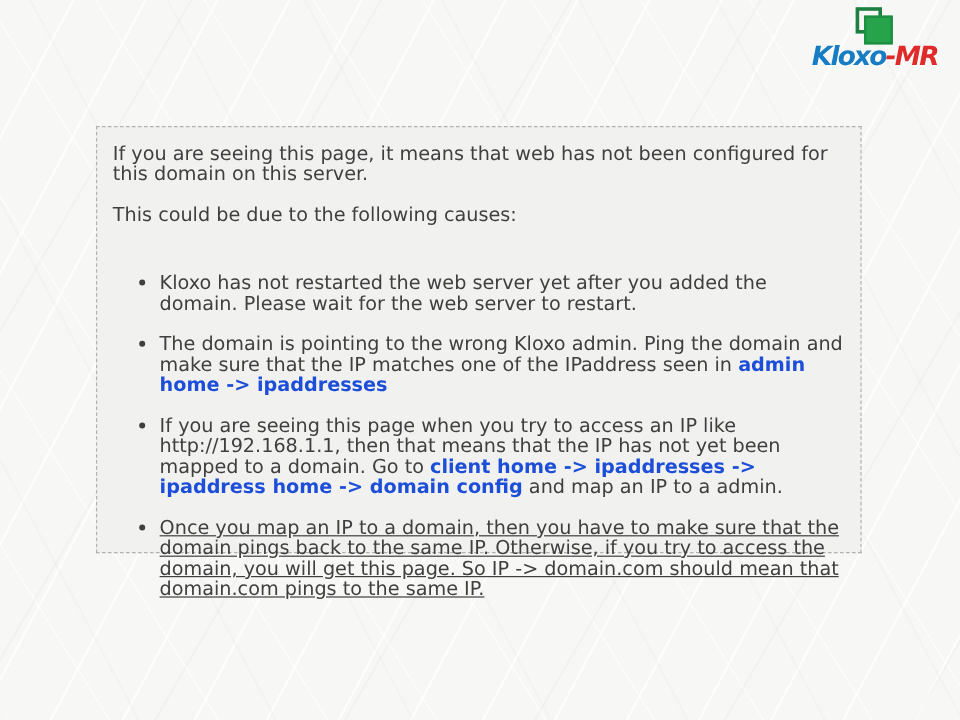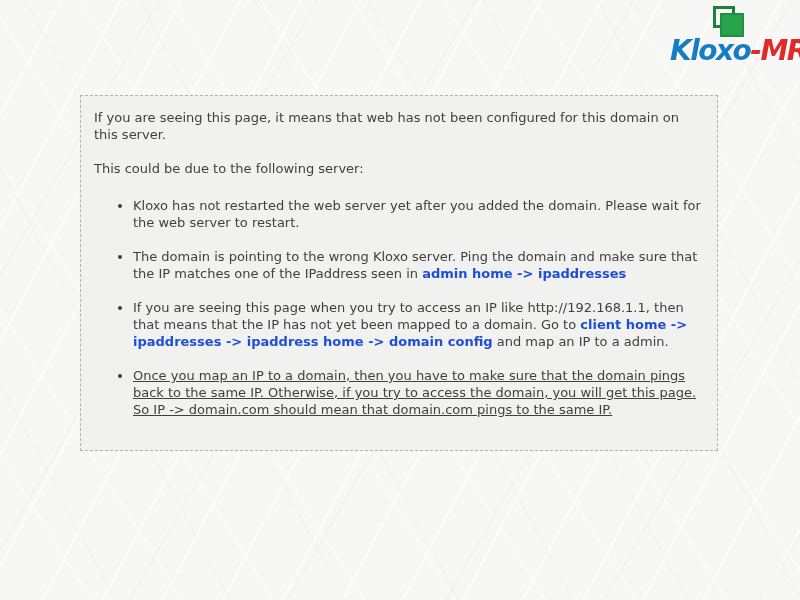--- a/index.html
+++ b/index.html
@@ -37,48 +37,48 @@
     background: transparent;
   }
   .sq-front {
     position: absolute;
     left: 7px; top: 7px;
     width: 24px; height: 24px;
     background: var(--sq-front, #27a44b);
     border: 2px solid var(--sq-front-border, #1d8f41);
   }
   .logo-text {
-    font-size: 28px;
+    font-size: 22px;
     font-weight: bold;
     font-style: italic;
     letter-spacing: -1.5px;
     line-height: 1;
     white-space: nowrap;
     text-shadow: 1px 1px 0 rgba(255,255,255,0.9);
   }
   .logo-kloxo { color: var(--logo-blue, #167dc4); }
   .logo-mr   { color: var(--logo-red,  #e02b2b); }
 
   
   .notice-box {
     position: absolute;
     left: 80px;
-    top: 95px;
+    top: 105px;
     width: 638px;
     height: 356px;
     background: #f1f1f0;
     border: 1px dashed #b2b2b2;
     padding: 13px 12px 30px 13px;
     color: #3f3f3f;
-    font-size: 13px;
+    font-size: 16px;
     line-height: 17px;
   }
   .notice-box p { margin: 0 0 17px 0; }
   .notice-box ul {
-    margin: 20px 0 0 0;
+    margin: 40px 0 0 0;
     padding-left: 39px;
     list-style-type: disc;
   }
   .notice-box li { margin-bottom: 17px; }
   .notice-box li:last-child { margin-bottom: 0; text-decoration: underline; }
   .notice-box b { color: #1d4ed8; }
 </style>
 </head>
 <body>
 
@@ -87,20 +87,20 @@
     <div class="sq-back"></div>
     <div class="sq-front"></div>
   </div>
   <div class="logo-text">
     <span class="logo-kloxo">Kloxo</span><span class="logo-mr">-MR</span>
   </div>
 </div>
 
 <div class="notice-box">
   <p>If you are seeing this page, it means that web has not been configured for this domain on this server.</p>
-  <p>This could be due to the following server:</p>
+  <p>This could be due to the following causes:</p>
   <ul>
     <li><span>Kloxo has not restarted the web server yet after you added the domain. Please wait for the web server to restart.</span><b></b><span></span></li>
-    <li><span>The domain is pointing to the wrong Kloxo server. Ping the domain and make sure that the IP matches one of the IPaddress seen in </span><b>admin home -&gt; ipaddresses</b><span></span></li>
+    <li><span>The domain is pointing to the wrong Kloxo admin. Ping the domain and make sure that the IP matches one of the IPaddress seen in </span><b>admin home -&gt; ipaddresses</b><span></span></li>
     <li><span>If you are seeing this page when you try to access an IP like http://192.168.1.1, then that means that the IP has not yet been mapped to a domain. Go to </span><b>client home -&gt; ipaddresses -&gt; ipaddress home -&gt; domain config</b><span> and map an IP to a admin.</span></li>
     <li><span>Once you map an IP to a domain, then you have to make sure that the domain pings back to the same IP. Otherwise, if you try to access the domain, you will get this page. So IP -&gt; domain.com should mean that domain.com pings to the same IP.</span><b></b><span></span></li>
   </ul>
 </div>
 
 </body></html>

